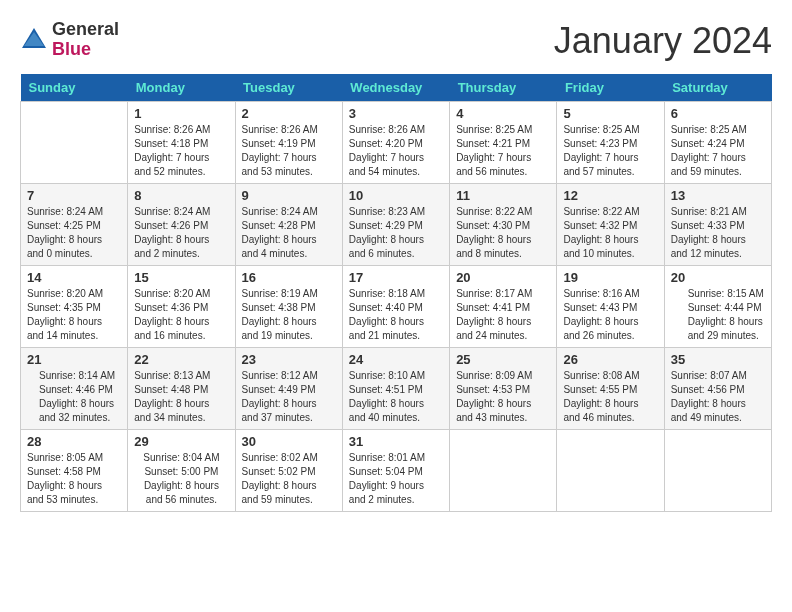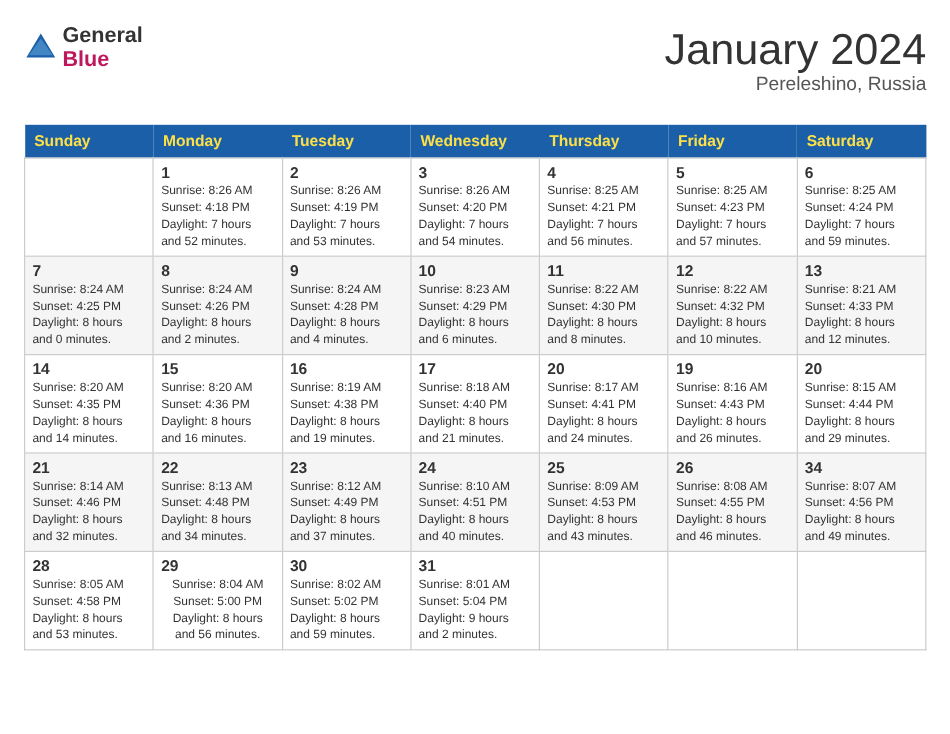--- a/index.html
+++ b/index.html
@@ -7,21 +7,21 @@
       font-family: Arial, sans-serif;
       background: #fff;
       width: 792px;
       min-height: 612px;
       padding: 20px;
     }
     .header {
       display: flex;
       justify-content: space-between;
       align-items: flex-start;
-      margin-bottom: 24px;
+      margin-bottom: 12px;
     }
     .logo {
       display: flex;
       align-items: center;
     }
     .logo-text {
       display: flex;
       flex-direction: column;
       line-height: 1.1;
     }
@@ -51,21 +51,21 @@
     .location-title {
       font-size: 16px;
       color: #555;
     }
     .calendar {
       width: 100%;
       border-collapse: collapse;
     }
     .calendar th {
       background-color: #1a5fa8;
-      color: #fde047;
+      color: #5eead4;
       text-align: left;
       padding: 6px 8px;
       font-size: 13px;
       font-weight: bold;
     }
     .calendar td {
       border: 1px solid #ccc;
       vertical-align: top;
       padding: 4px 6px;
       width: calc(100% / 7);
@@ -99,21 +99,20 @@
       <polygon points="14,2 26,22 2,22" fill="#1a5fa8"></polygon>
       <polygon points="14,6 24,20 4,20" fill="#6ab0e0" opacity="0.5"></polygon>
     </svg>
     <div class="logo-text">
       <span class="logo-general">General</span>
       <span class="logo-blue">Blue</span>
     </div>
   </div>
   <div class="title-block">
     <div class="month-title">January 2024</div>
-    <div class="location-title">Pereleshino, Russia</div>
   </div>
 </div>
 
 <table class="calendar">
   <thead>
     <tr id="weekday-header">
         <th>Sunday</th>
         <th>Monday</th>
         <th>Tuesday</th>
         <th>Wednesday</th>
@@ -257,30 +256,30 @@
         </td>
         <td>
           <div class="day-number">19</div>
           <div class="day-info" style="white-space: pre-line;">Sunrise: 8:16 AM
 Sunset: 4:43 PM
 Daylight: 8 hours
 and 26 minutes.</div>
         </td>
         <td>
           <div class="day-number">20</div>
-          <div class="day-info" style="white-space: pre-line;">Sunrise: 8:15 AM
+          <div class="day-info" style="white-space: pre-line; margin-left: 17px;">Sunrise: 8:15 AM
 Sunset: 4:44 PM
 Daylight: 8 hours
 and 29 minutes.</div>
         </td>
       </tr>
       <tr>
         <td>
           <div class="day-number">21</div>
-          <div class="day-info" style="white-space: pre-line;">Sunrise: 8:14 AM
+          <div class="day-info" style="white-space: pre-line; margin-left: 12px;">Sunrise: 8:14 AM
 Sunset: 4:46 PM
 Daylight: 8 hours
 and 32 minutes.</div>
         </td>
         <td>
           <div class="day-number">22</div>
           <div class="day-info" style="white-space: pre-line;">Sunrise: 8:13 AM
 Sunset: 4:48 PM
 Daylight: 8 hours
 and 34 minutes.</div>
@@ -307,21 +306,21 @@
 and 43 minutes.</div>
         </td>
         <td>
           <div class="day-number">26</div>
           <div class="day-info" style="white-space: pre-line;">Sunrise: 8:08 AM
 Sunset: 4:55 PM
 Daylight: 8 hours
 and 46 minutes.</div>
         </td>
         <td>
-          <div class="day-number">34</div>
+          <div class="day-number">35</div>
           <div class="day-info" style="white-space: pre-line;">Sunrise: 8:07 AM
 Sunset: 4:56 PM
 Daylight: 8 hours
 and 49 minutes.</div>
         </td>
       </tr>
       <tr>
         <td>
           <div class="day-number">28</div>
           <div class="day-info" style="white-space: pre-line;">Sunrise: 8:05 AM

